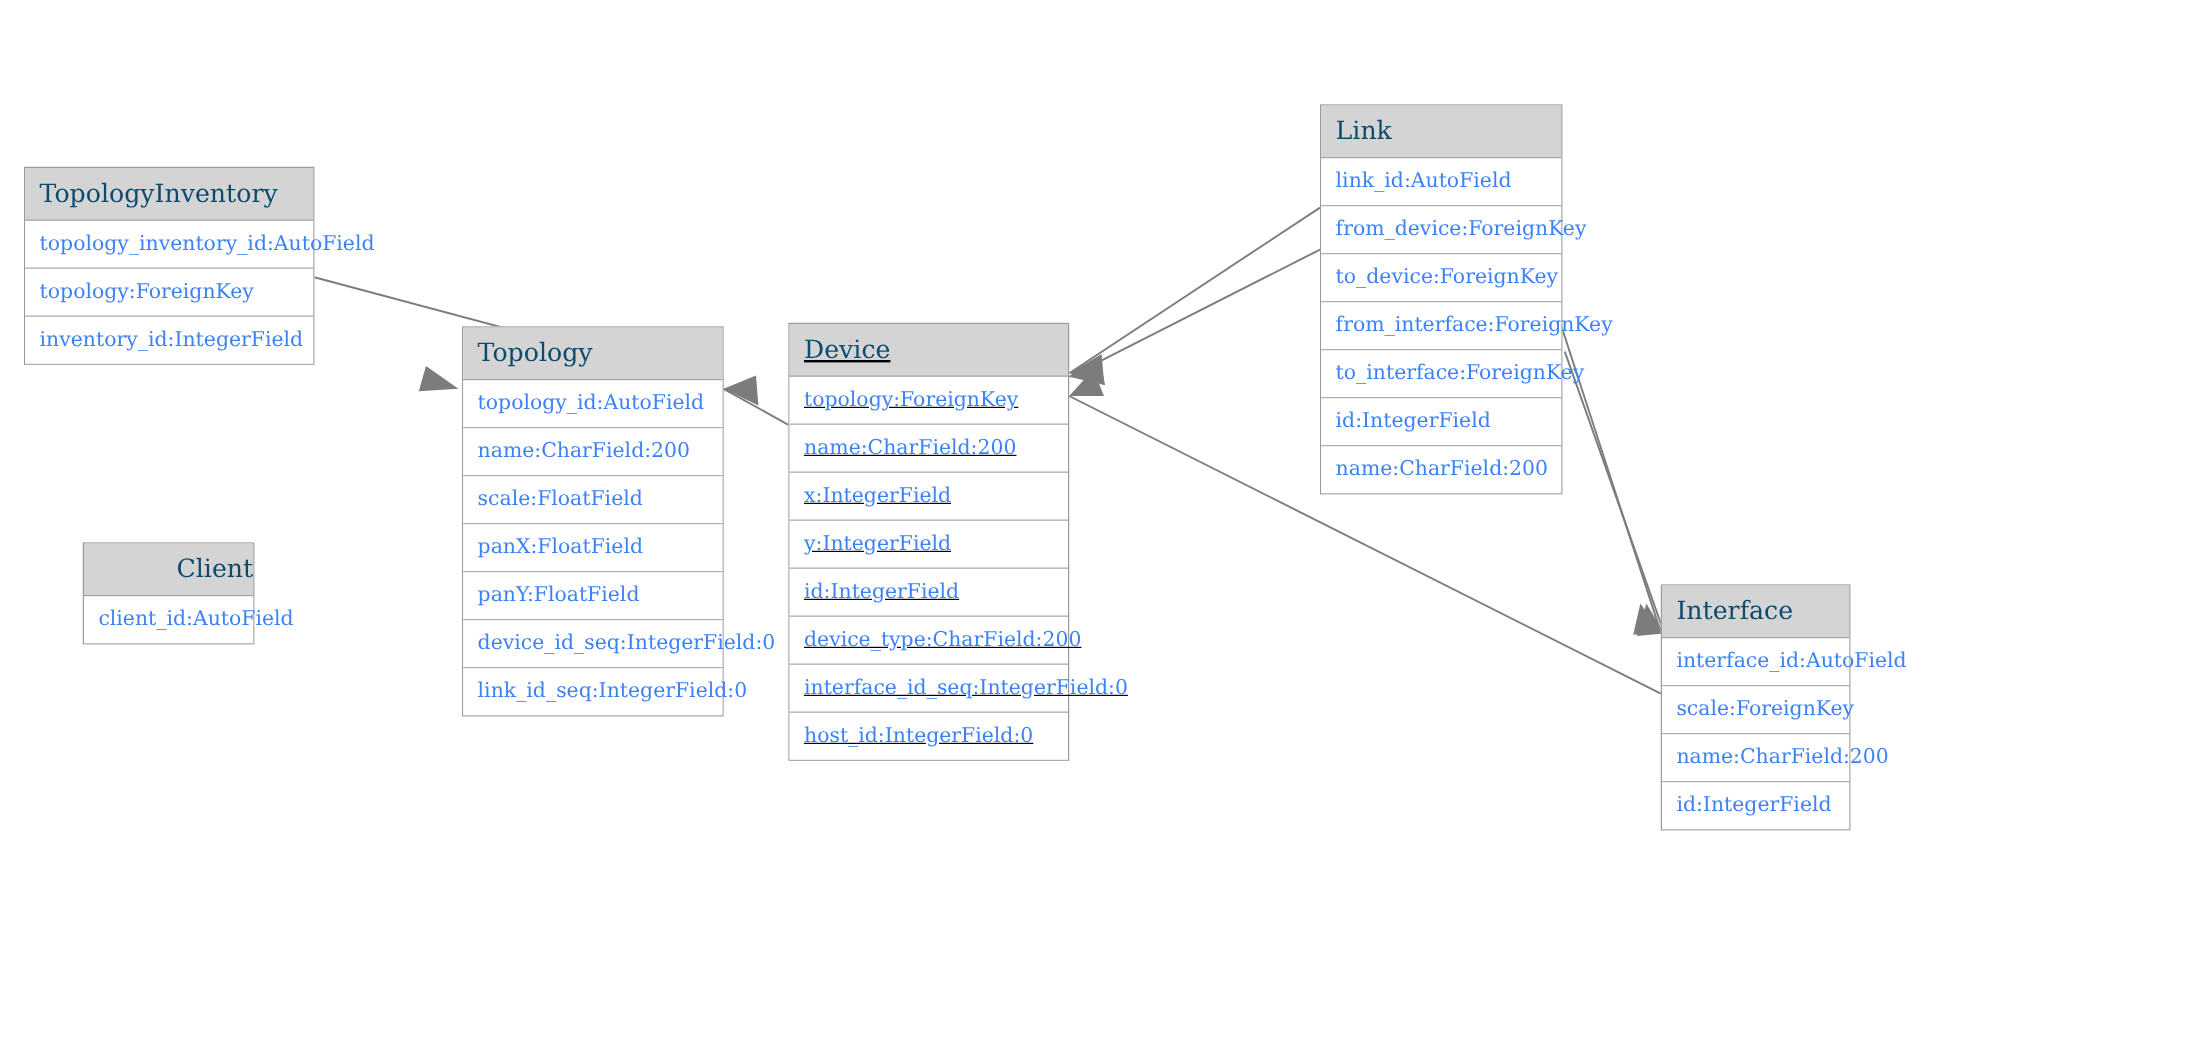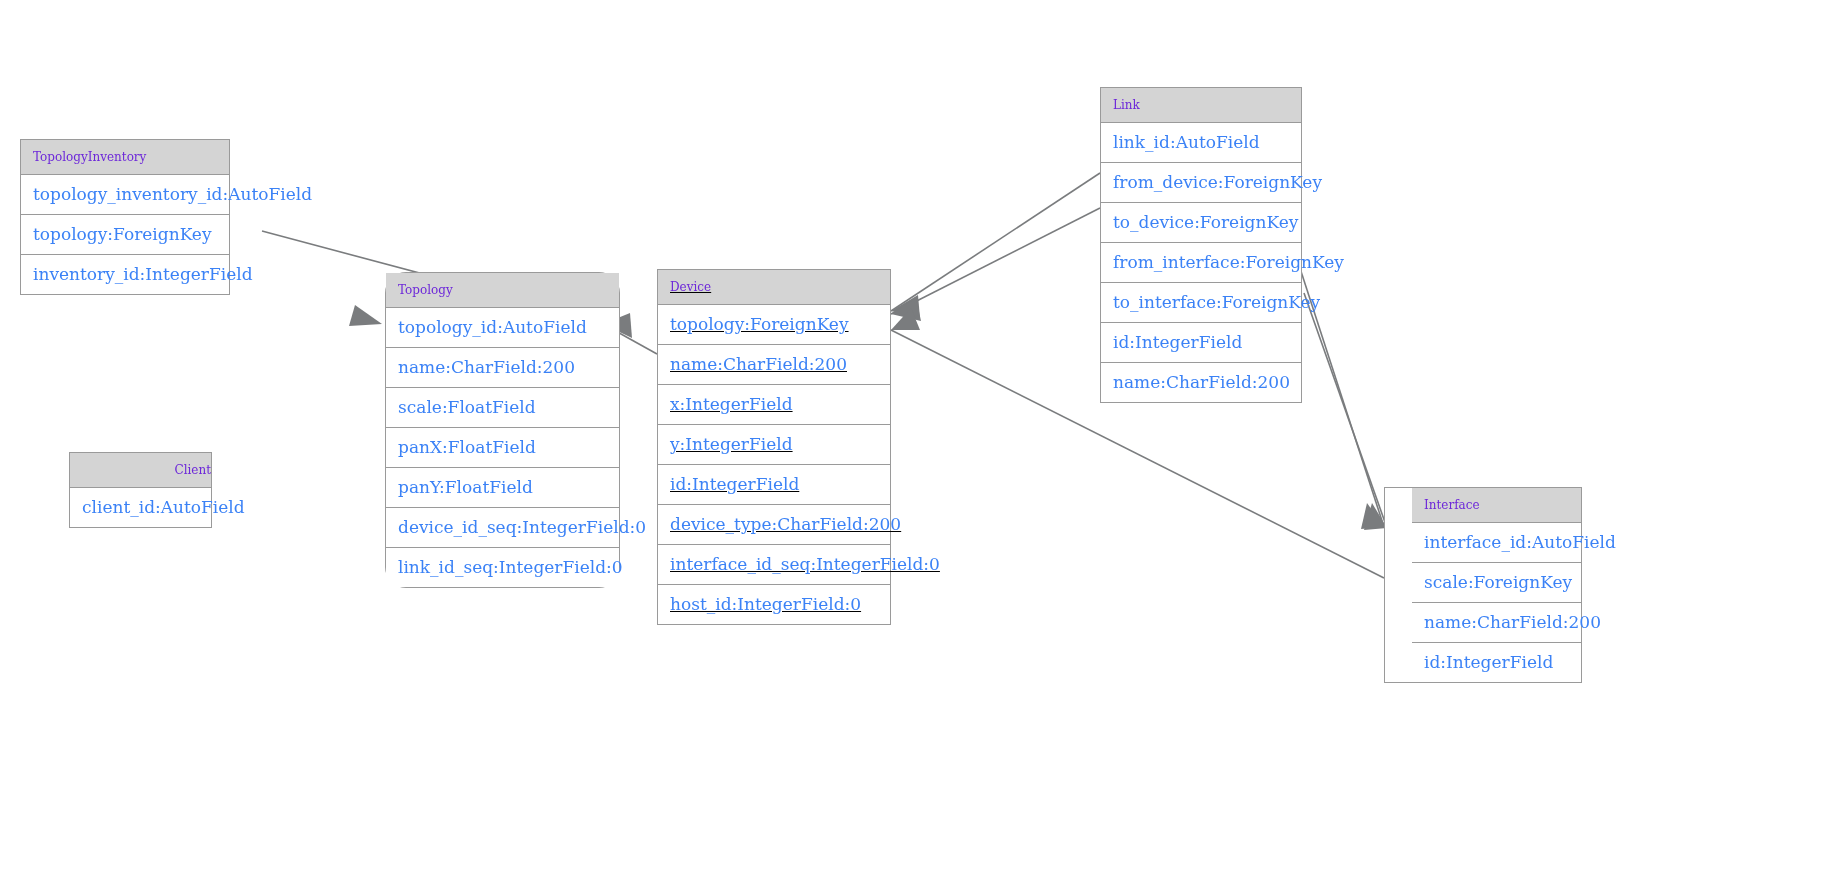--- a/index.html
+++ b/index.html
@@ -21,22 +21,22 @@
     position: absolute;
     box-sizing: border-box;
     background: #ffffff;
     border: 1px solid #9a9a9a;
     z-index: 5;
   }
   .entity-title {
     box-sizing: border-box;
     background: #d4d4d4;
     border-bottom: 1px solid #9a9a9a;
-    color: #6d28d9;
-    font-size: 12px;
+    color: #0c4a6e;
+    font-size: 21px;
     line-height: 1;
     padding: 11px 0 11px 12px;
     white-space: nowrap;
   }
   .entity-field {
     box-sizing: border-box;
     background: #ffffff;
     border-bottom: 1px solid #9a9a9a;
     color: #3b82f6;
     font-size: 17px;
@@ -97,27 +97,27 @@
         <path class="edge-line" d="M 1304 293 L 1387 528" stroke="#7a7c7e"></path>
         <polygon class="edge-head" points="1387,528 1372,503 1364,530" fill="#7a7c7e"></polygon>
       </g>
       <g>
         <path class="edge-line" d="M 1384 578 L 891 330" stroke="#7a7c7e"></path>
         <polygon class="edge-head" points="891,330 920,330 911,308" fill="#7a7c7e"></polygon>
       </g>
     </svg>
 
   <div id="entity-layer">
-      <div class="entity" style="left: 20px; top: 139px; width: 210px;">
+      <div class="entity" style="left: 20px; top: 139px; width: 242px;">
         <div class="entity-title">TopologyInventory</div>
         <div class="entity-field">topology_inventory_id:AutoField</div>
         <div class="entity-field">topology:ForeignKey</div>
         <div class="entity-field last">inventory_id:IntegerField</div>
       </div>
-      <div class="entity" style="left: 385px; top: 272px; width: 235px; border-radius: 21px;">
+      <div class="entity" style="left: 385px; top: 272px; width: 218px;">
         <div class="entity-title">Topology</div>
         <div class="entity-field">topology_id:AutoField</div>
         <div class="entity-field">name:CharField:200</div>
         <div class="entity-field">scale:FloatField</div>
         <div class="entity-field">panX:FloatField</div>
         <div class="entity-field">panY:FloatField</div>
         <div class="entity-field">device_id_seq:IntegerField:0</div>
         <div class="entity-field last">link_id_seq:IntegerField:0</div>
       </div>
       <div class="entity" style="left: 69px; top: 452px; width: 143px; text-align: right;">
@@ -138,21 +138,21 @@
       <div class="entity" style="left: 1100px; top: 87px; width: 202px;">
         <div class="entity-title">Link</div>
         <div class="entity-field">link_id:AutoField</div>
         <div class="entity-field">from_device:ForeignKey</div>
         <div class="entity-field">to_device:ForeignKey</div>
         <div class="entity-field">from_interface:ForeignKey</div>
         <div class="entity-field">to_interface:ForeignKey</div>
         <div class="entity-field">id:IntegerField</div>
         <div class="entity-field last">name:CharField:200</div>
       </div>
-      <div class="entity" style="left: 1384px; top: 487px; width: 198px; padding-left: 27px;">
+      <div class="entity" style="left: 1384px; top: 487px; width: 158px;">
         <div class="entity-title">Interface</div>
         <div class="entity-field">interface_id:AutoField</div>
         <div class="entity-field">scale:ForeignKey</div>
         <div class="entity-field">name:CharField:200</div>
         <div class="entity-field last">id:IntegerField</div>
       </div>
     </div>
 
 </div>
 

